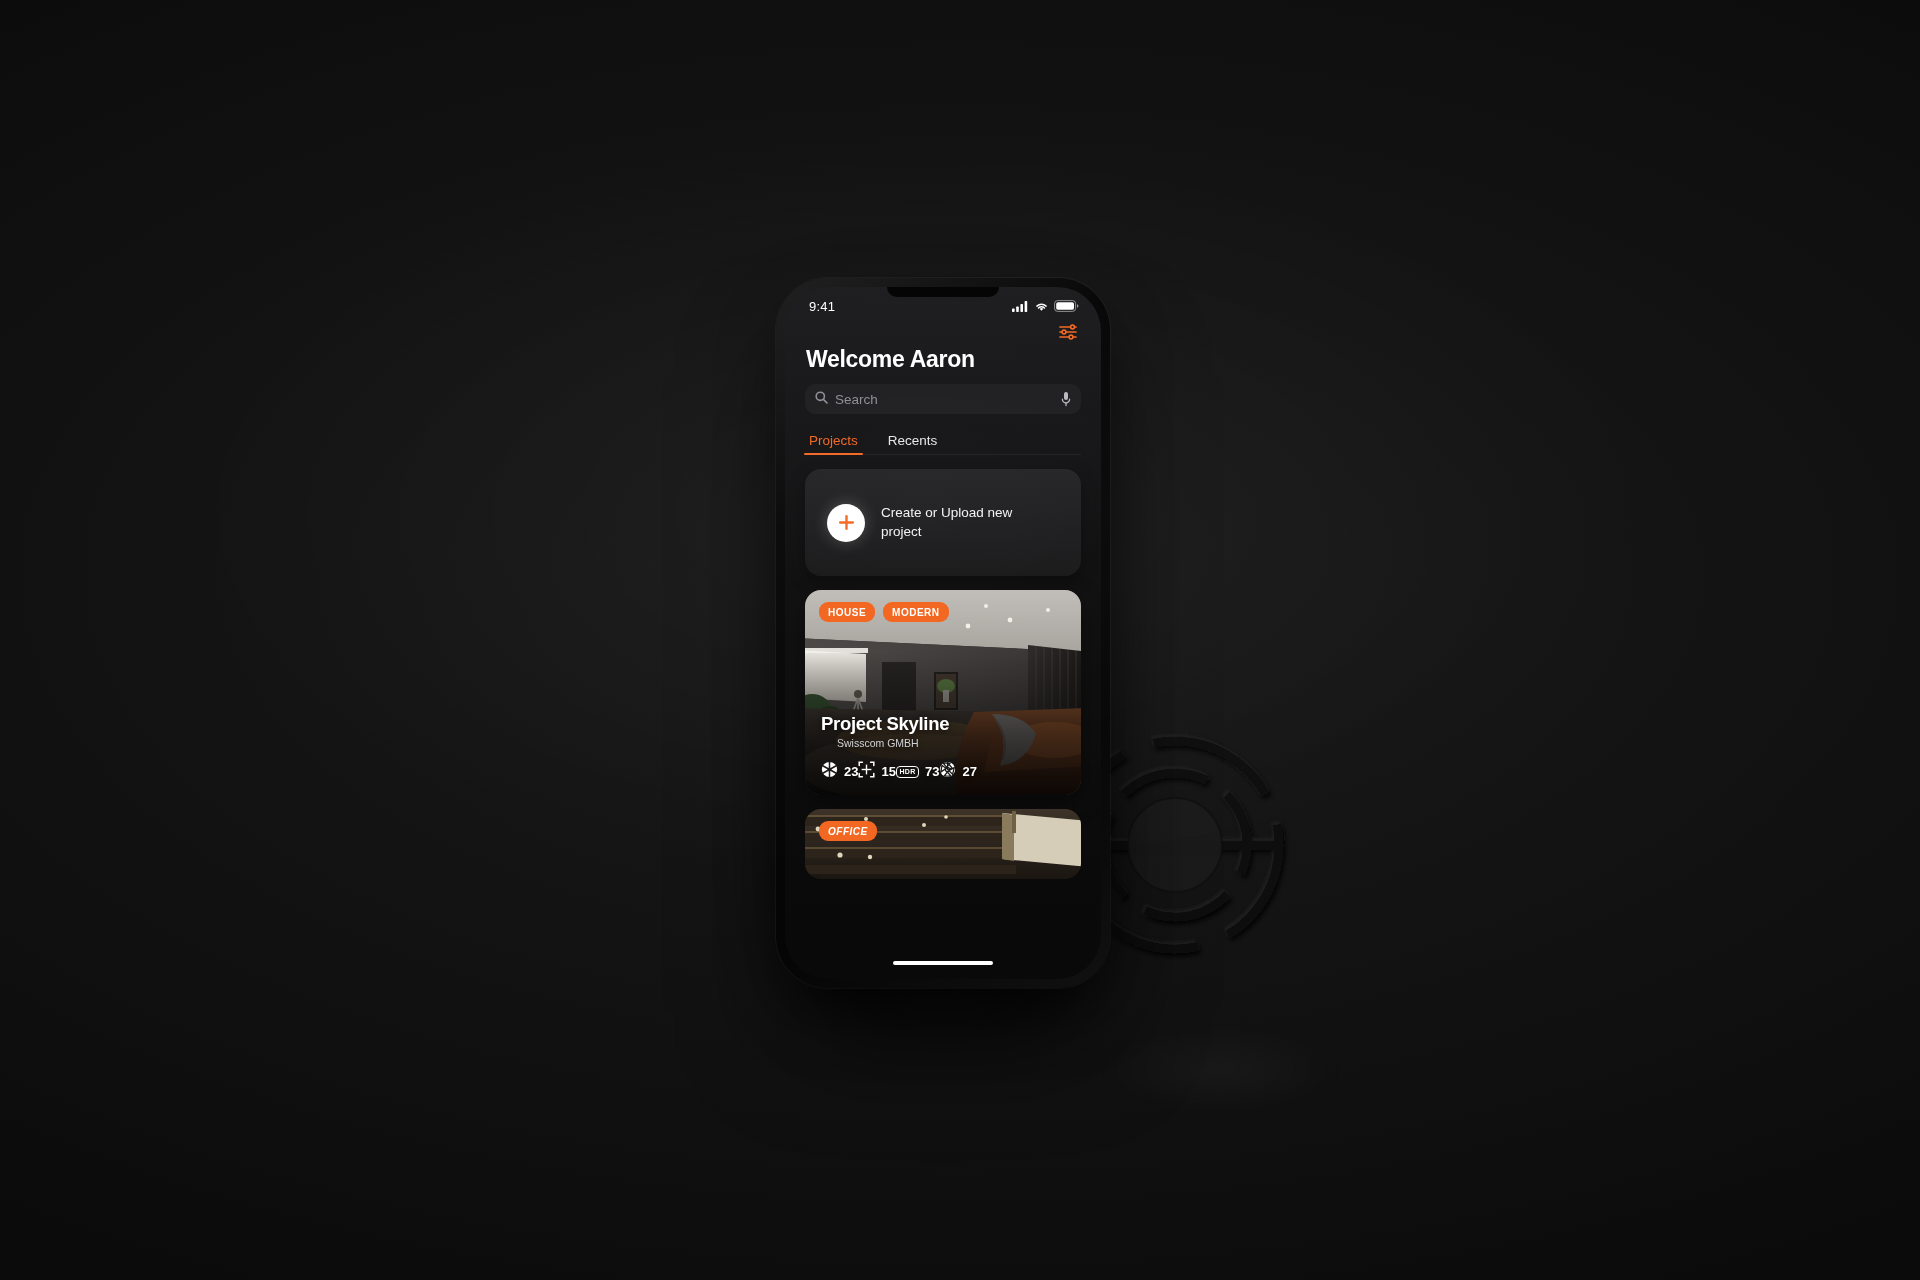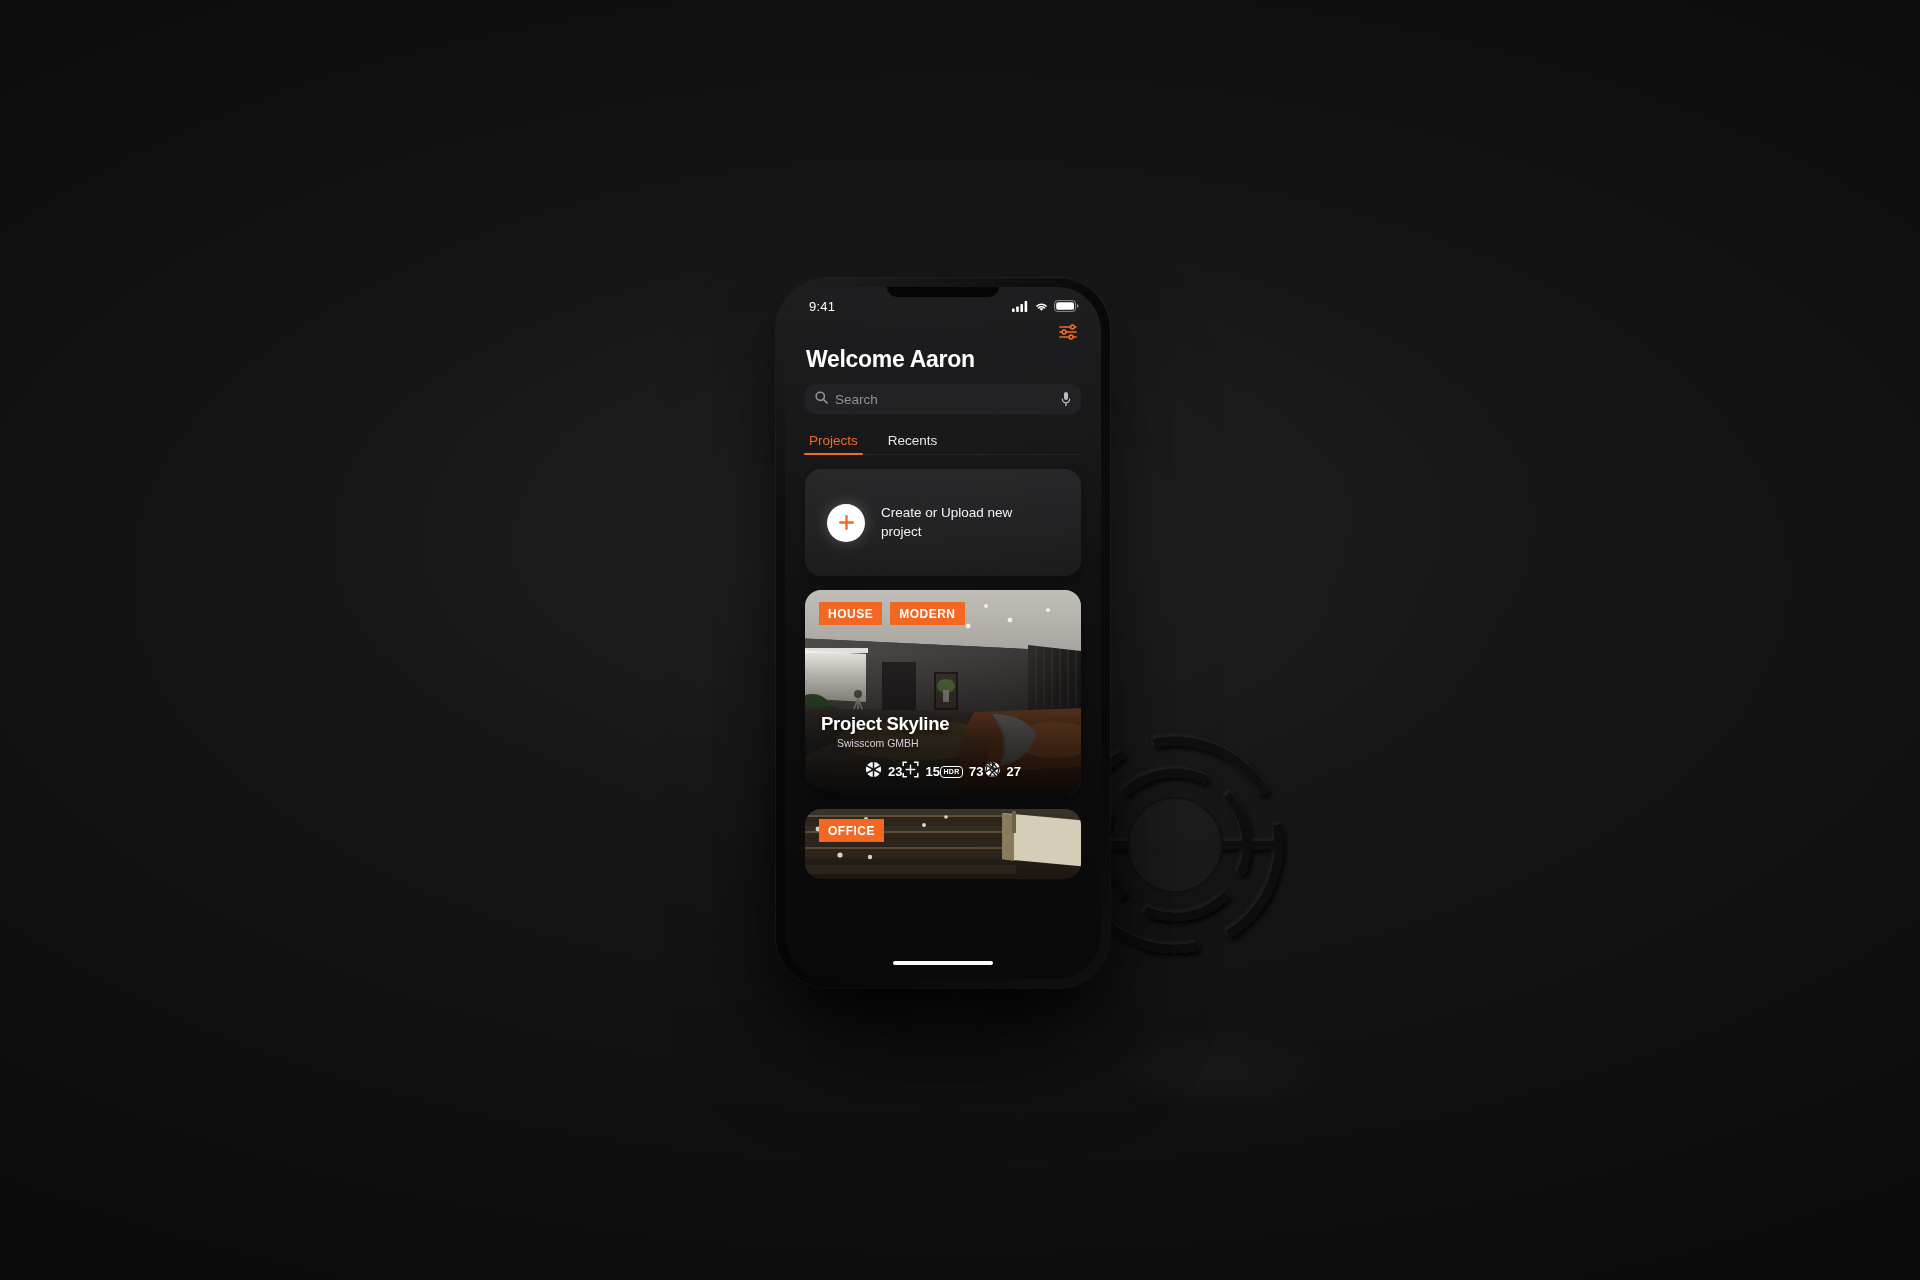--- a/index.html
+++ b/index.html
@@ -146,53 +146,53 @@
     box-shadow:0 8px 22px rgba(0,0,0,.5);
   }
   .proj-photo{ position:absolute; inset:0; }
   .proj-shade{
     position:absolute; inset:0;
     background:linear-gradient(180deg, rgba(0,0,0,.05) 0%, rgba(0,0,0,0) 30%, rgba(0,0,0,.55) 72%, rgba(0,0,0,.82) 100%);
   }
   .tag-row{ position:absolute; top:12px; left:14px; display:flex; gap:8px; z-index:4; }
   .tag{
     background:#f26722; color:#fff;
-    font-size:12px; font-weight:bold; letter-spacing:.5px;
-    padding:4.5px 9px; border-radius:0;
+    font-size:10px; font-weight:bold; letter-spacing:.5px;
+    padding:4.5px 9px; border-radius:9px;
   }
   .proj-meta{ position:absolute; left:16px; bottom:46px; z-index:4; }
   .proj-title{
     color:#fff; font-size:18.5px; font-weight:bold; letter-spacing:-.3px;
     text-shadow:0 1px 6px rgba(0,0,0,.7);
     text-align:right;
   }
   .proj-sub{
     color:#d2d2d6; font-size:10.5px; margin-top:2px;
     text-shadow:0 1px 5px rgba(0,0,0,.7);
     margin-left:16px;
   }
   .stats{
     position:absolute; left:16px; right:16px; bottom:13px; z-index:4;
-    display:flex; align-items:center; justify-content:center;
+    display:flex; align-items:center; justify-content:flex-start;
   }
   .stat{ display:flex; align-items:center; gap:6px; }
   .stat .val{ color:#fff; font-size:13px; font-weight:bold; text-shadow:0 1px 4px rgba(0,0,0,.8); }
   .hdr-badge{
     border:1.6px solid #fff; border-radius:4px;
     font-size:7px; font-weight:bold; color:#fff;
     padding:1.5px 2.5px; letter-spacing:.3px; line-height:1;
   }
 
   .office-card{
     position:relative;
     margin-top:14px;
     height:70px; border-radius:16px; overflow:hidden;
   }
   .office-photo{ position:absolute; inset:0; }
-  .office-tag{ position:absolute; top:11px; left:14px; z-index:4; }
+  .office-tag{ position:absolute; top:11px; left:14px; z-index:4;font-style:italic; }
 
   .home-indicator{
     position:absolute; left:50%; transform:translateX(-50%);
     bottom:14px; width:100px; height:4px; border-radius:3px;
     background:#fff; z-index:25;
   }
 
   
   #reflection{
     position:absolute; left:790px; top:985px; width:310px; height:90px;

